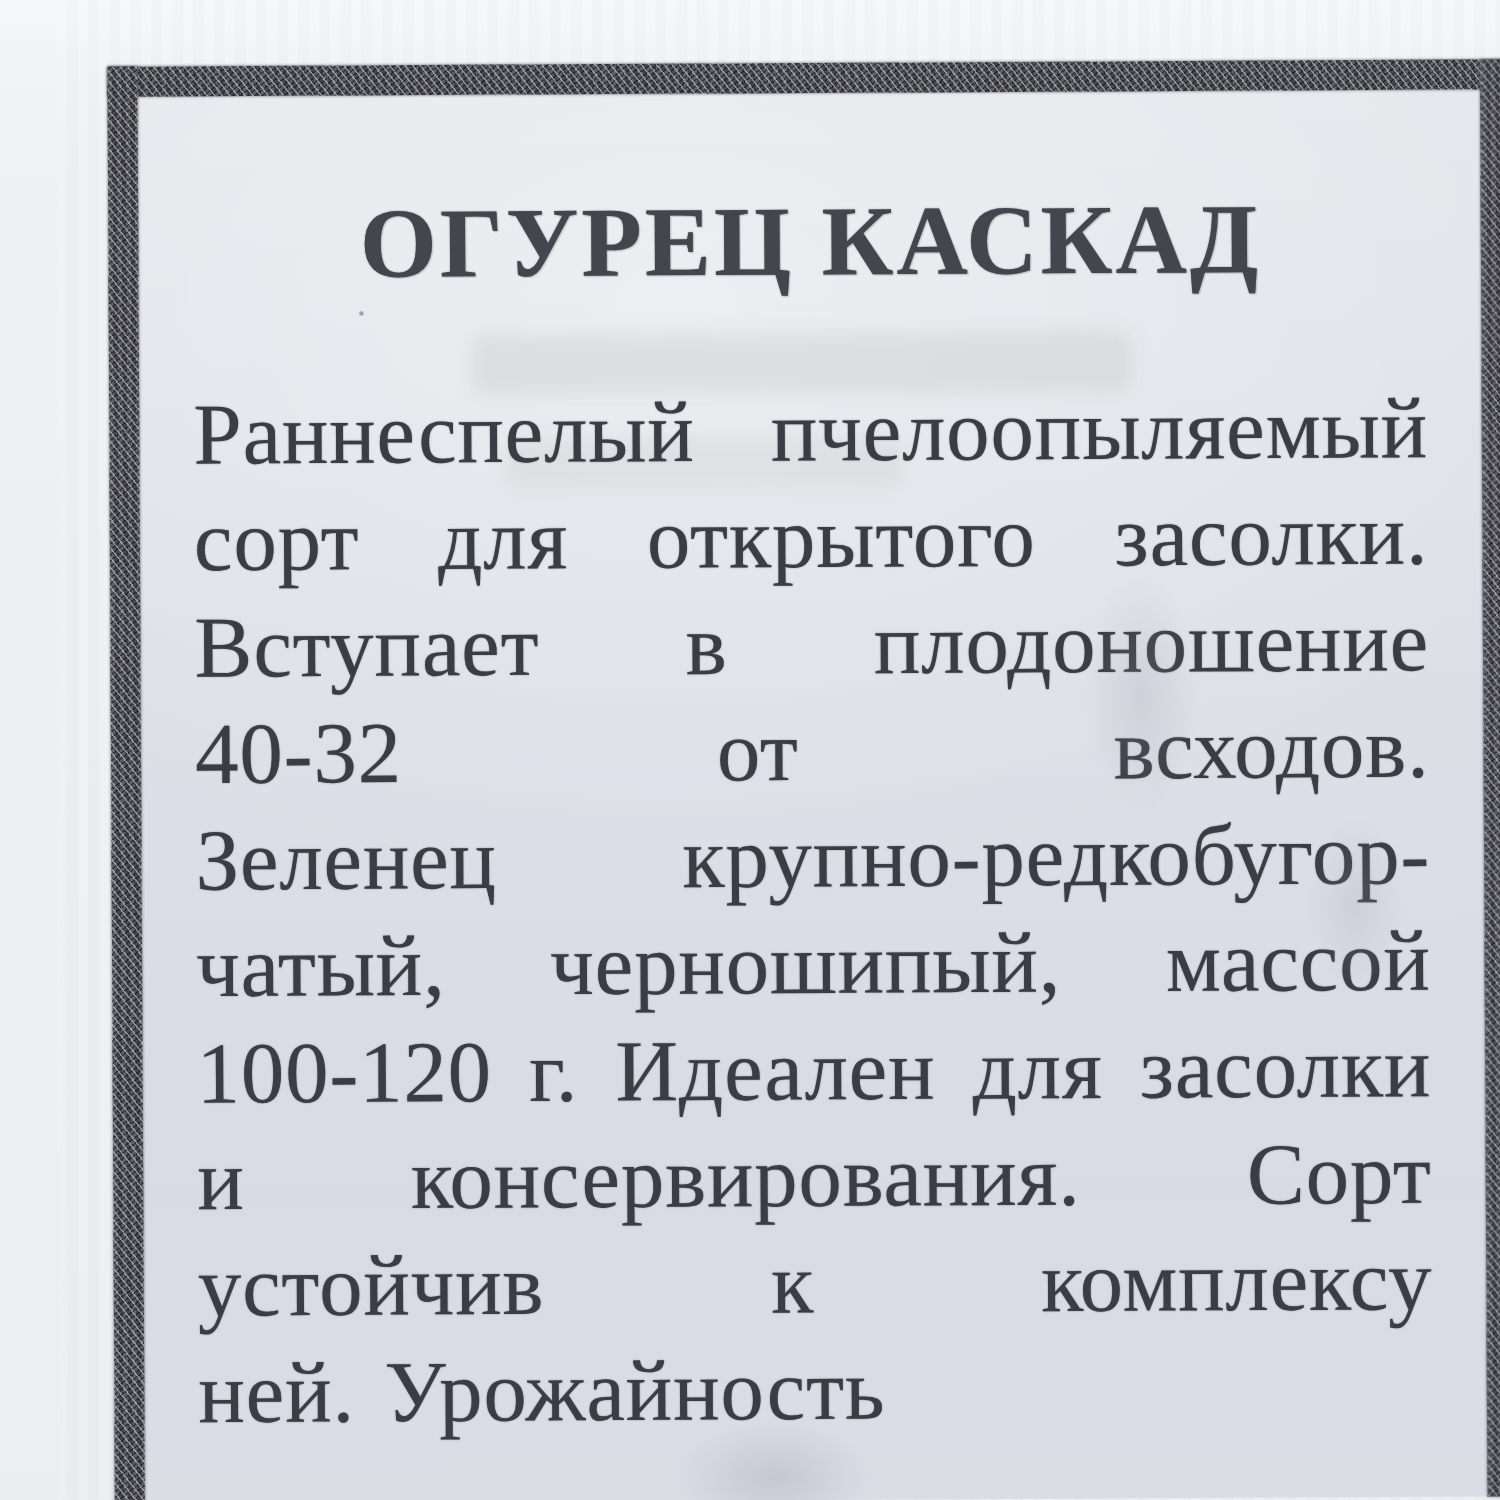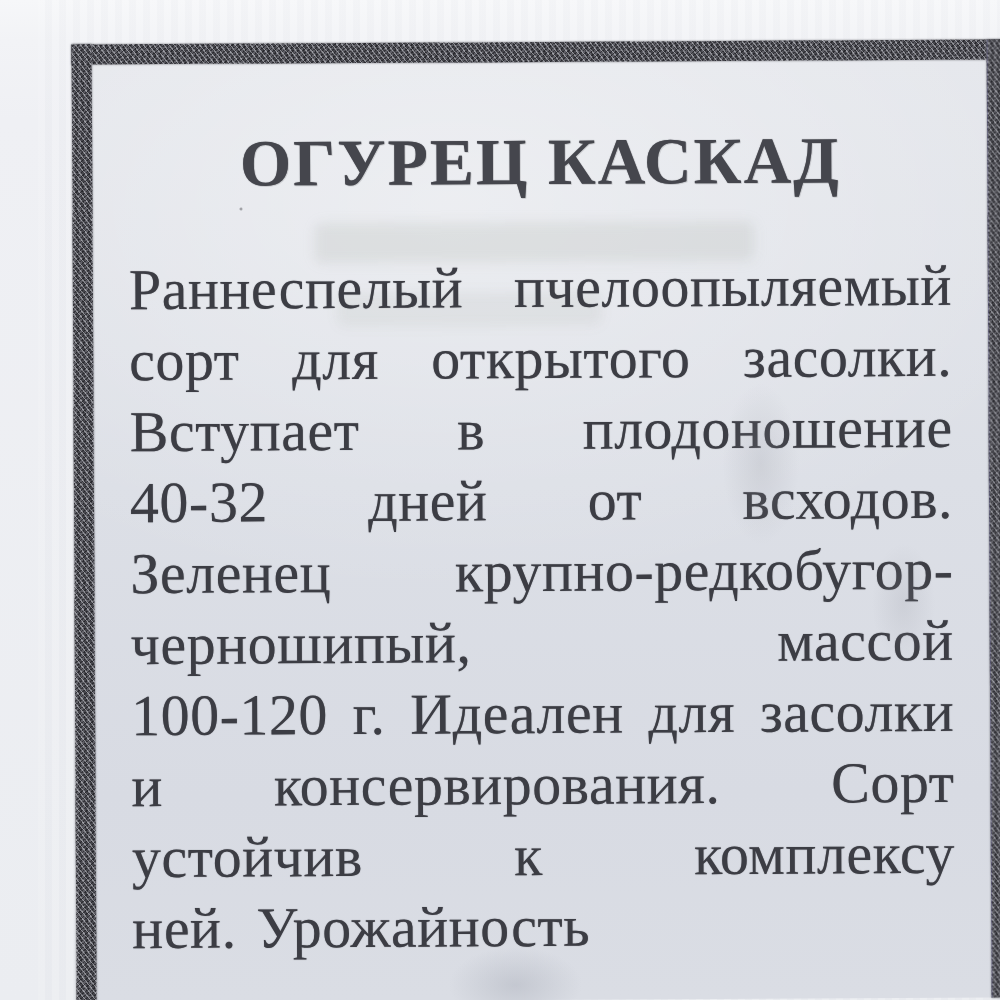--- a/index.html
+++ b/index.html
@@ -115,29 +115,29 @@
           <span class="word">открытого</span>
           <span class="word">засолки.</span>
         </div>
         <div class="line">
           <span class="word">Вступает</span>
           <span class="word">в</span>
           <span class="word">плодоношение</span>
         </div>
         <div class="line">
           <span class="word">40-32</span>
-          <span class="word">дней</span>
           <span class="word">от</span>
           <span class="word">всходов.</span>
         </div>
         <div class="line">
           <span class="word">Зеленец</span>
           <span class="word">крупно-редкобугор-</span>
         </div>
         <div class="line">
+          <span class="word">чатый,</span>
           <span class="word">черношипый,</span>
           <span class="word">массой</span>
         </div>
         <div class="line">
           <span class="word">100-120</span>
           <span class="word">г.</span>
           <span class="word">Идеален</span>
           <span class="word">для</span>
           <span class="word">засолки</span>
         </div>

